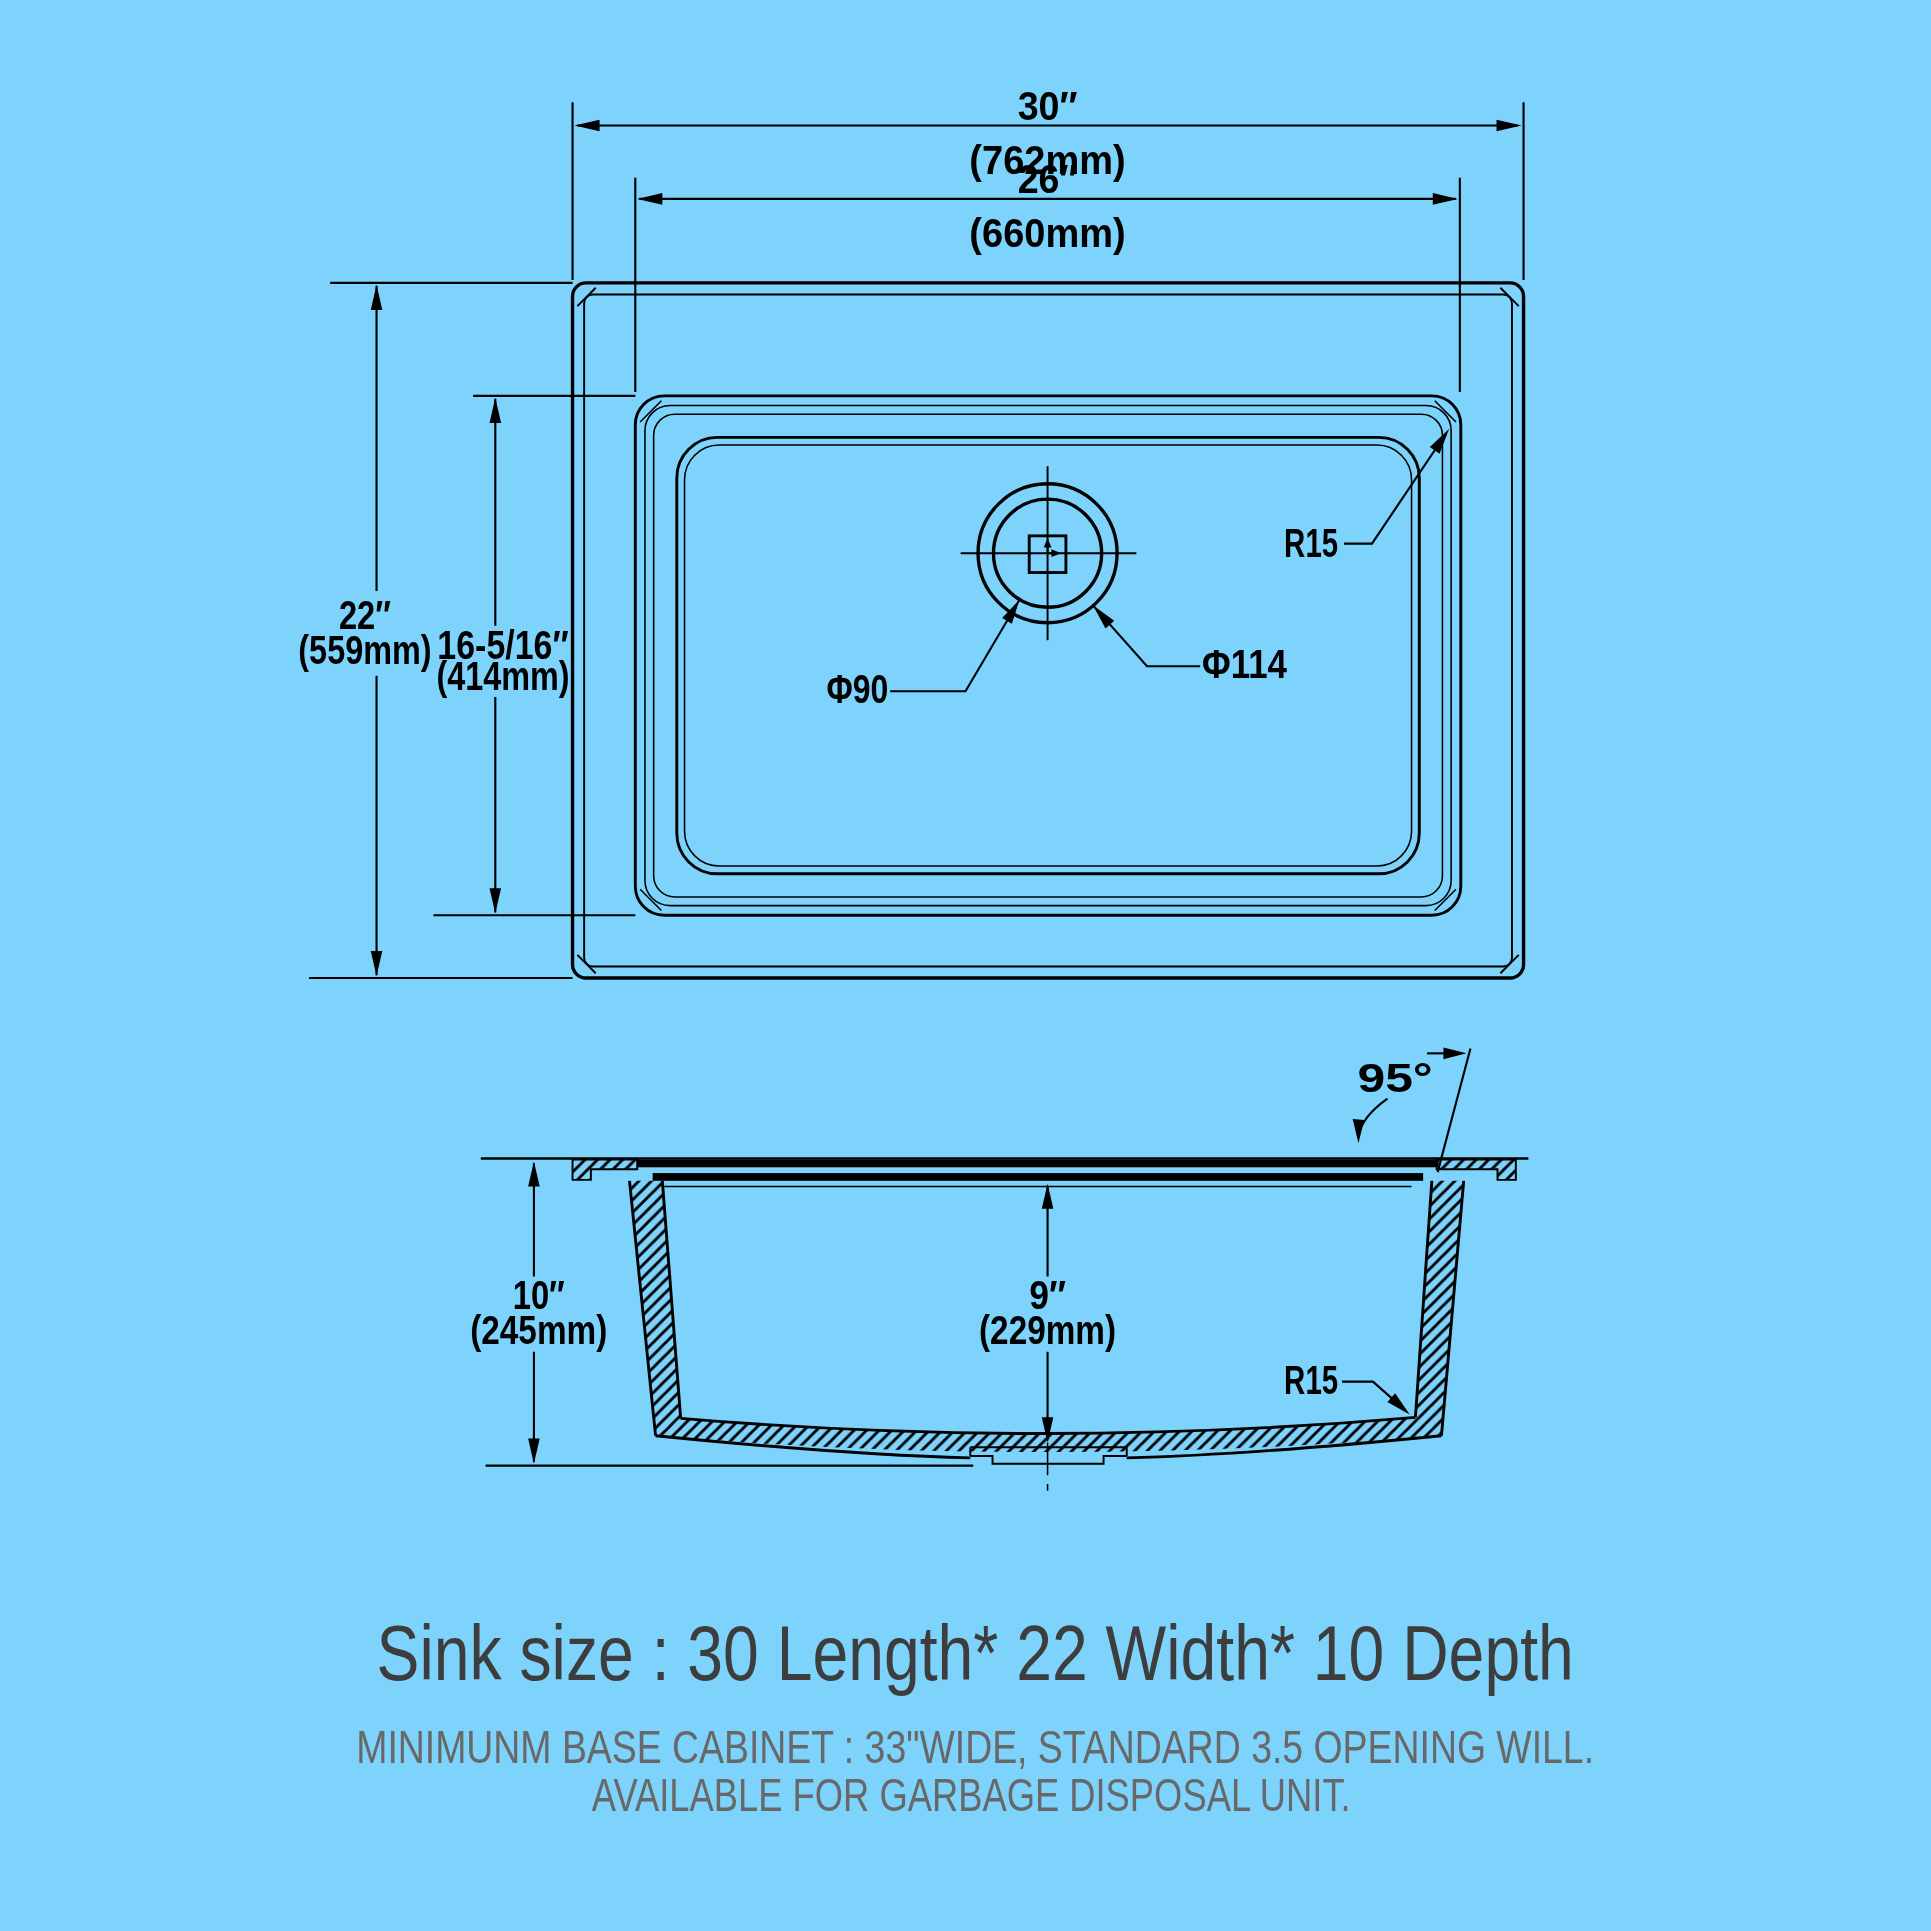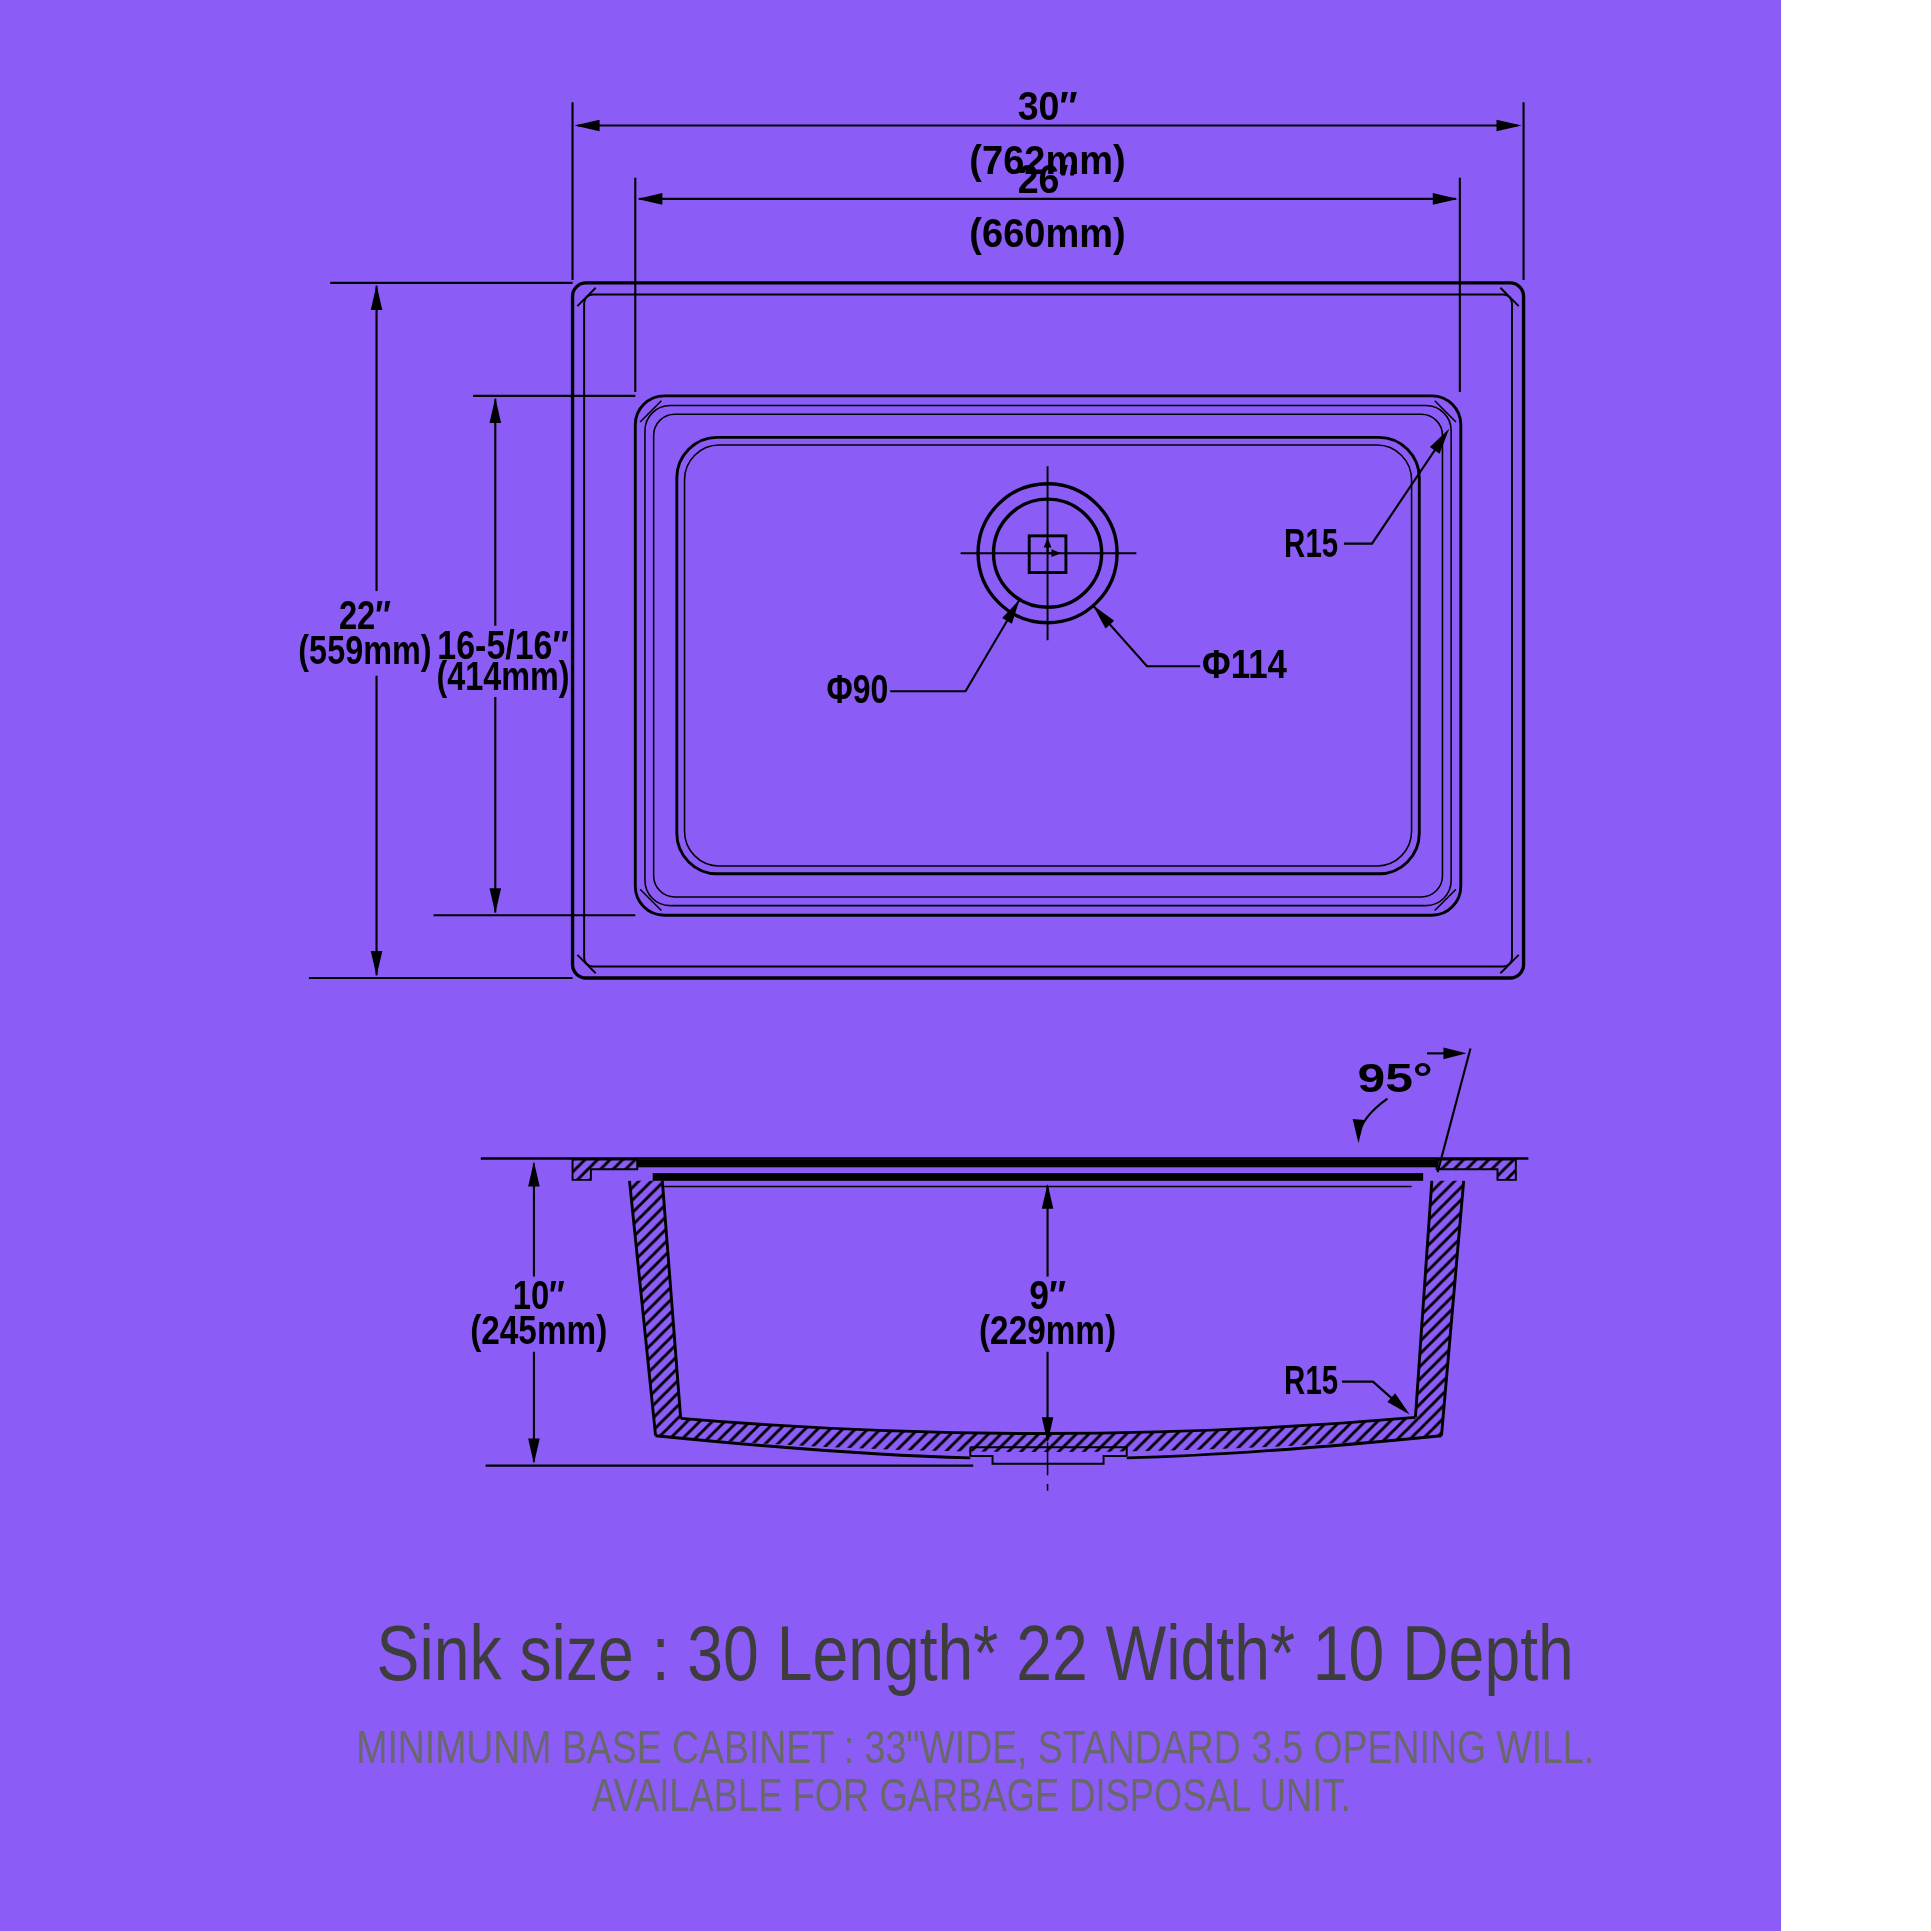--- a/index.html
+++ b/index.html
@@ -1,16 +1,16 @@
 <!DOCTYPE html>
 <html><head>
 <meta charset="utf-8">
 <style>
   html,body{margin:0;padding:0;background:#ffffff;}
-  .page{width:1781px;height:1931px;background:#8b5cf6;position:relative;overflow:hidden;}
+  .page{width:1931px;height:1931px;background:#7dd3fc;position:relative;overflow:hidden;}
   svg{display:block;}
   .ln{fill:none;stroke:#000;stroke-width:3;}
   .ln2{fill:none;stroke:#000;stroke-width:2;}
   .ln15{fill:none;stroke:#000;stroke-width:1.6;}
   .dim{fill:none;stroke:#000;stroke-width:2.2;}
   .solid{fill:#000;stroke:none;}
   .hfill{fill:url(#hatch);stroke:none;}
   text{font-family:"Liberation Sans","DejaVu Sans",sans-serif;fill:#000;}
   .dtxt{font-size:42px;font-weight:bold;}
   .title{font-size:80px;font-weight:400;fill:#3d3d3d;}

